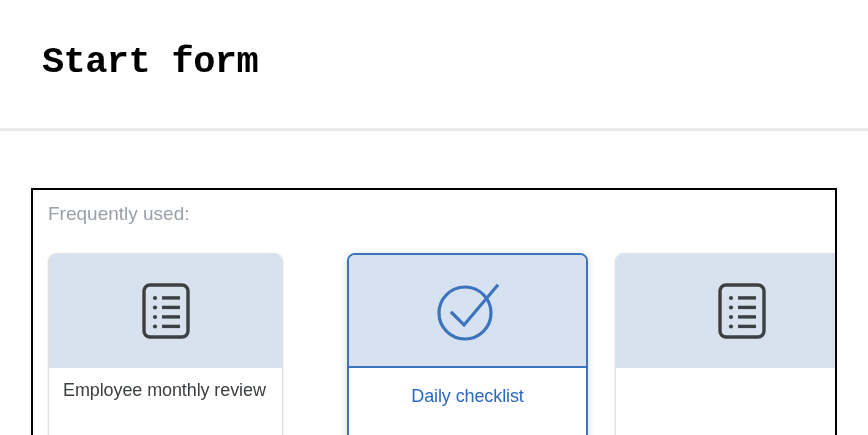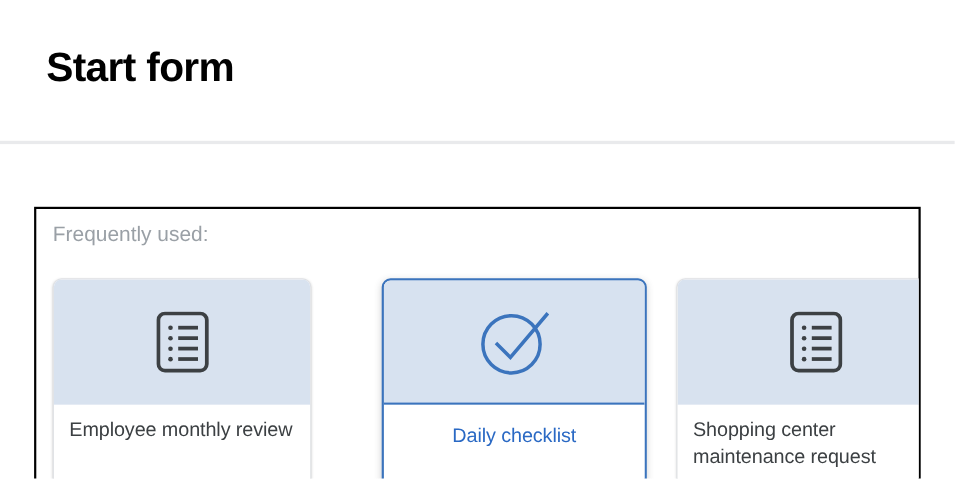--- a/index.html
+++ b/index.html
@@ -19,20 +19,21 @@
     background: #ffffff;
   }
 
   
   .header {
     position: absolute;
     left: 0;
     top: 0;
     width: 868px;
     height: 129px;
+    font-family: Liberation Mono, monospace;
   }
 
   .page-title {
     position: absolute;
     left: 42px;
     top: 40px;
     font-size: 37px;
     font-weight: 700;
     letter-spacing: -0.6px;
     color: #000000;
@@ -202,20 +203,17 @@
               <circle cx="13" cy="24.5" r="2.1" fill="#3c4043"></circle>
               <circle cx="13" cy="34" r="2.1" fill="#3c4043"></circle>
               <circle cx="13" cy="43.5" r="2.1" fill="#3c4043"></circle>
               <rect x="20" y="13.2" width="18" height="3.4" fill="#3c4043"></rect>
               <rect x="20" y="22.7" width="18" height="3.4" fill="#3c4043"></rect>
               <rect x="20" y="32.2" width="18" height="3.4" fill="#3c4043"></rect>
               <rect x="20" y="41.7" width="18" height="3.4" fill="#3c4043"></rect>
             </svg>
           </span>
         </div>
-        <div class="card-label-area">
-          <div class="card-label">Shopping center maintenance request</div>
-        </div>
       </div>
 
     </div>
   </div>
 </div>
 
 </body></html>

